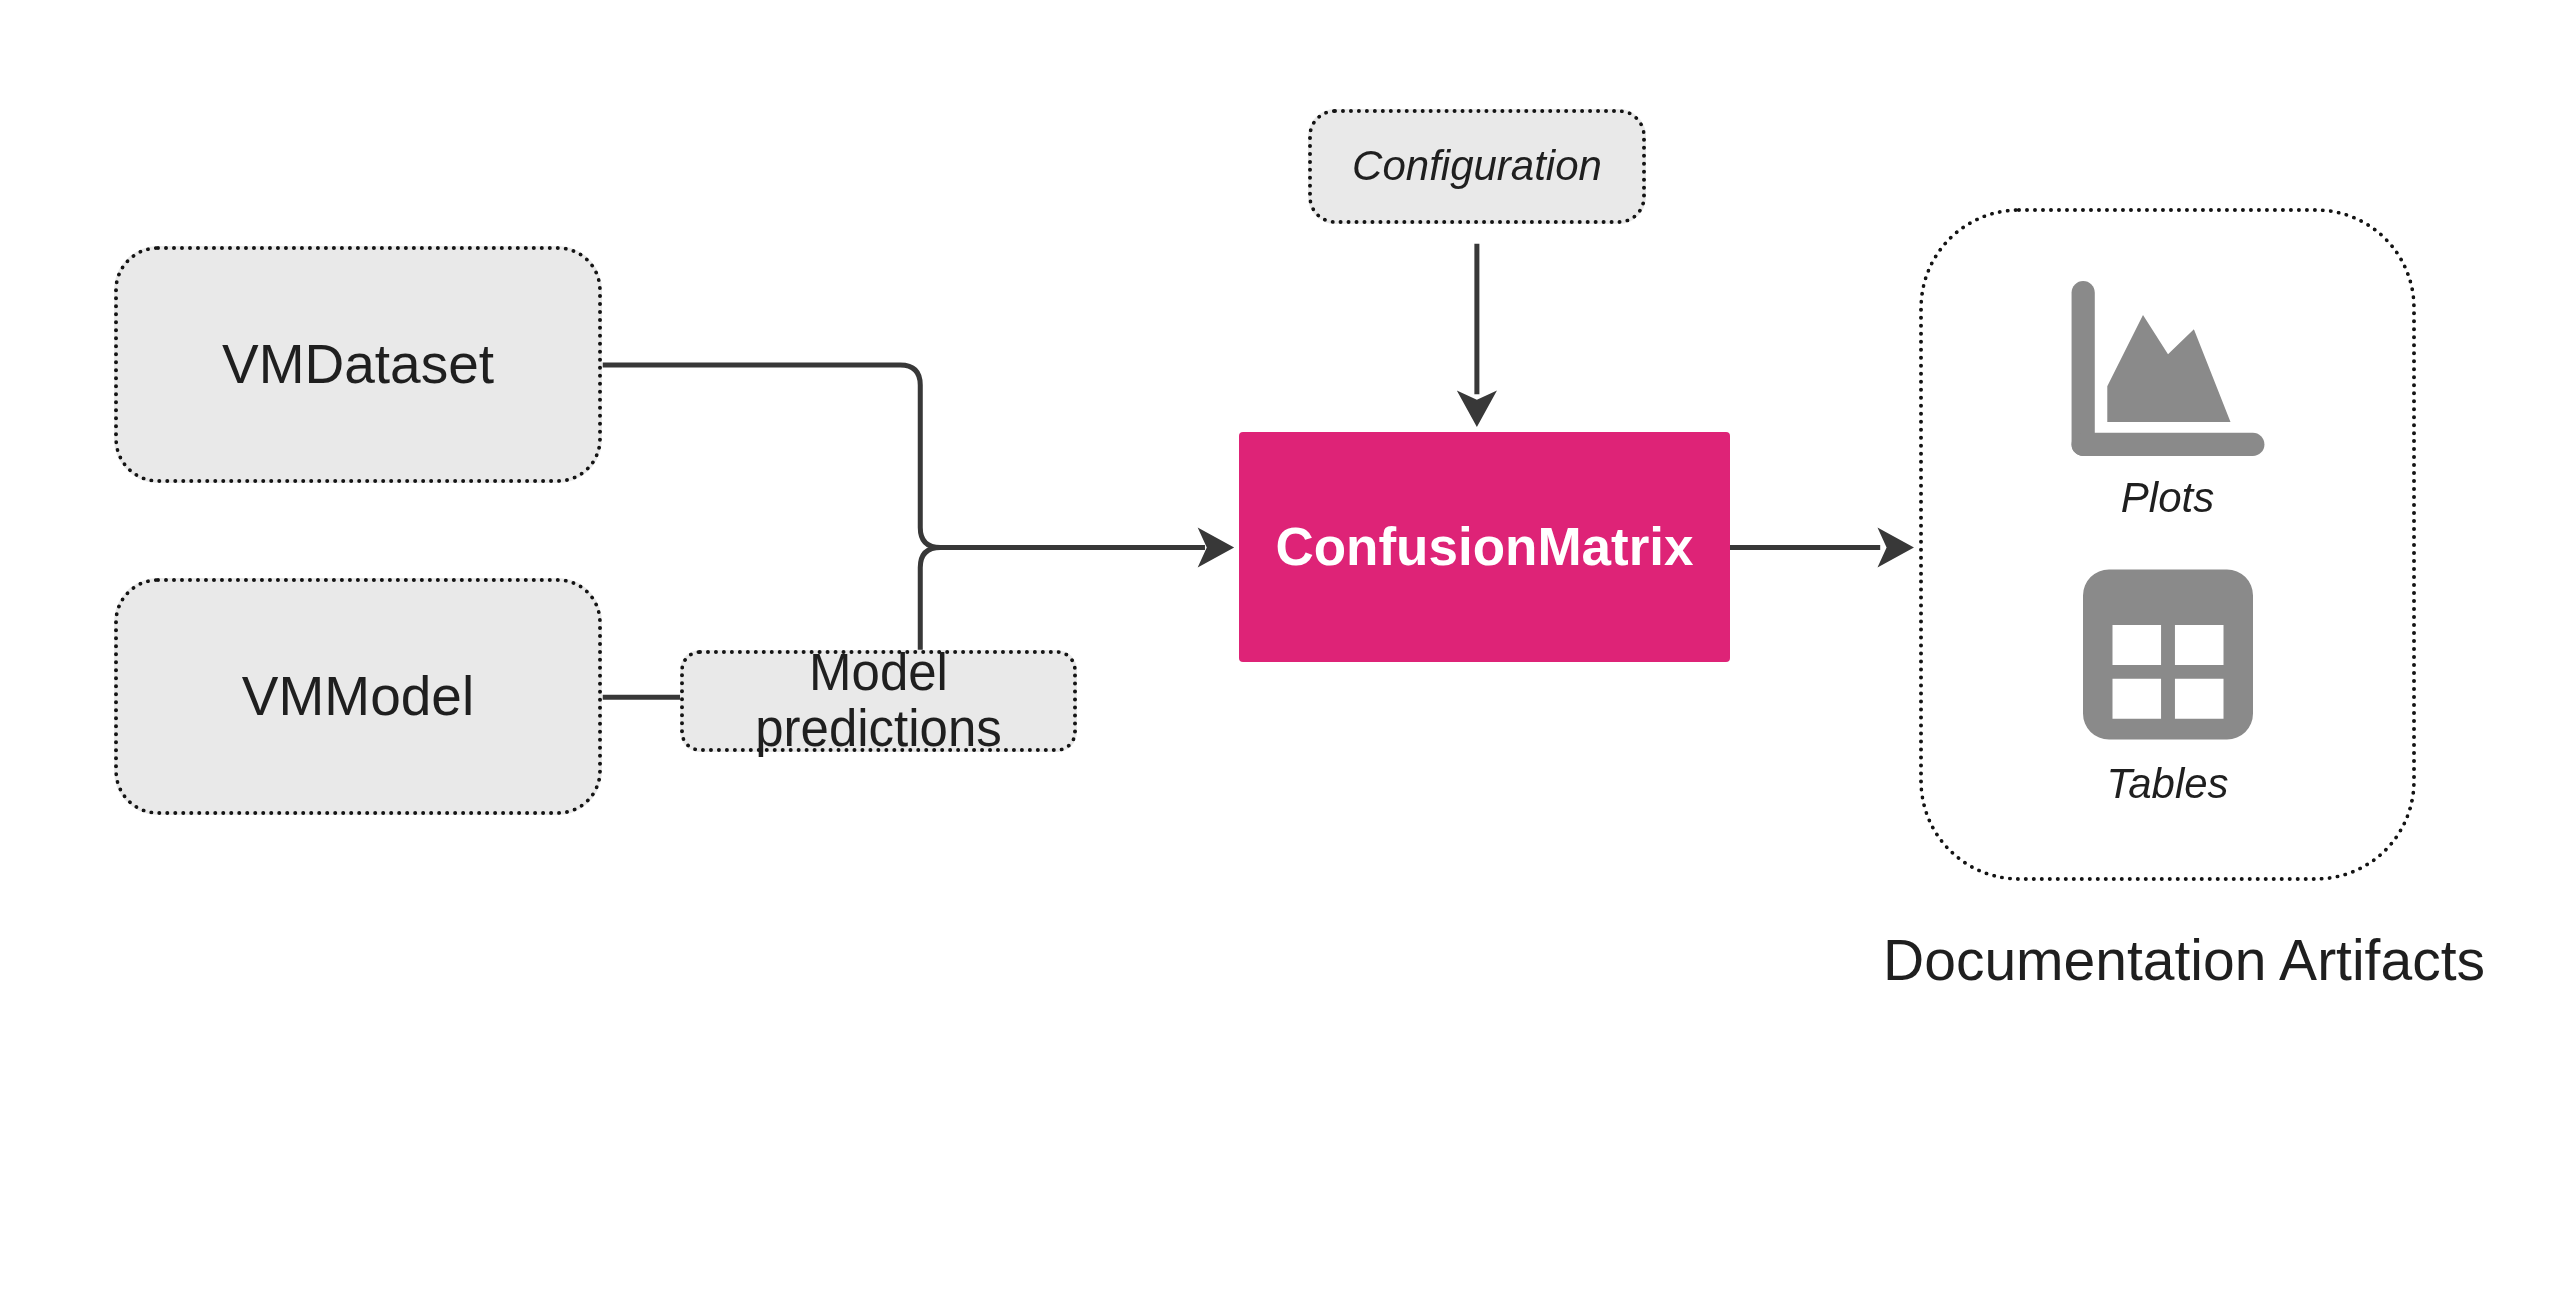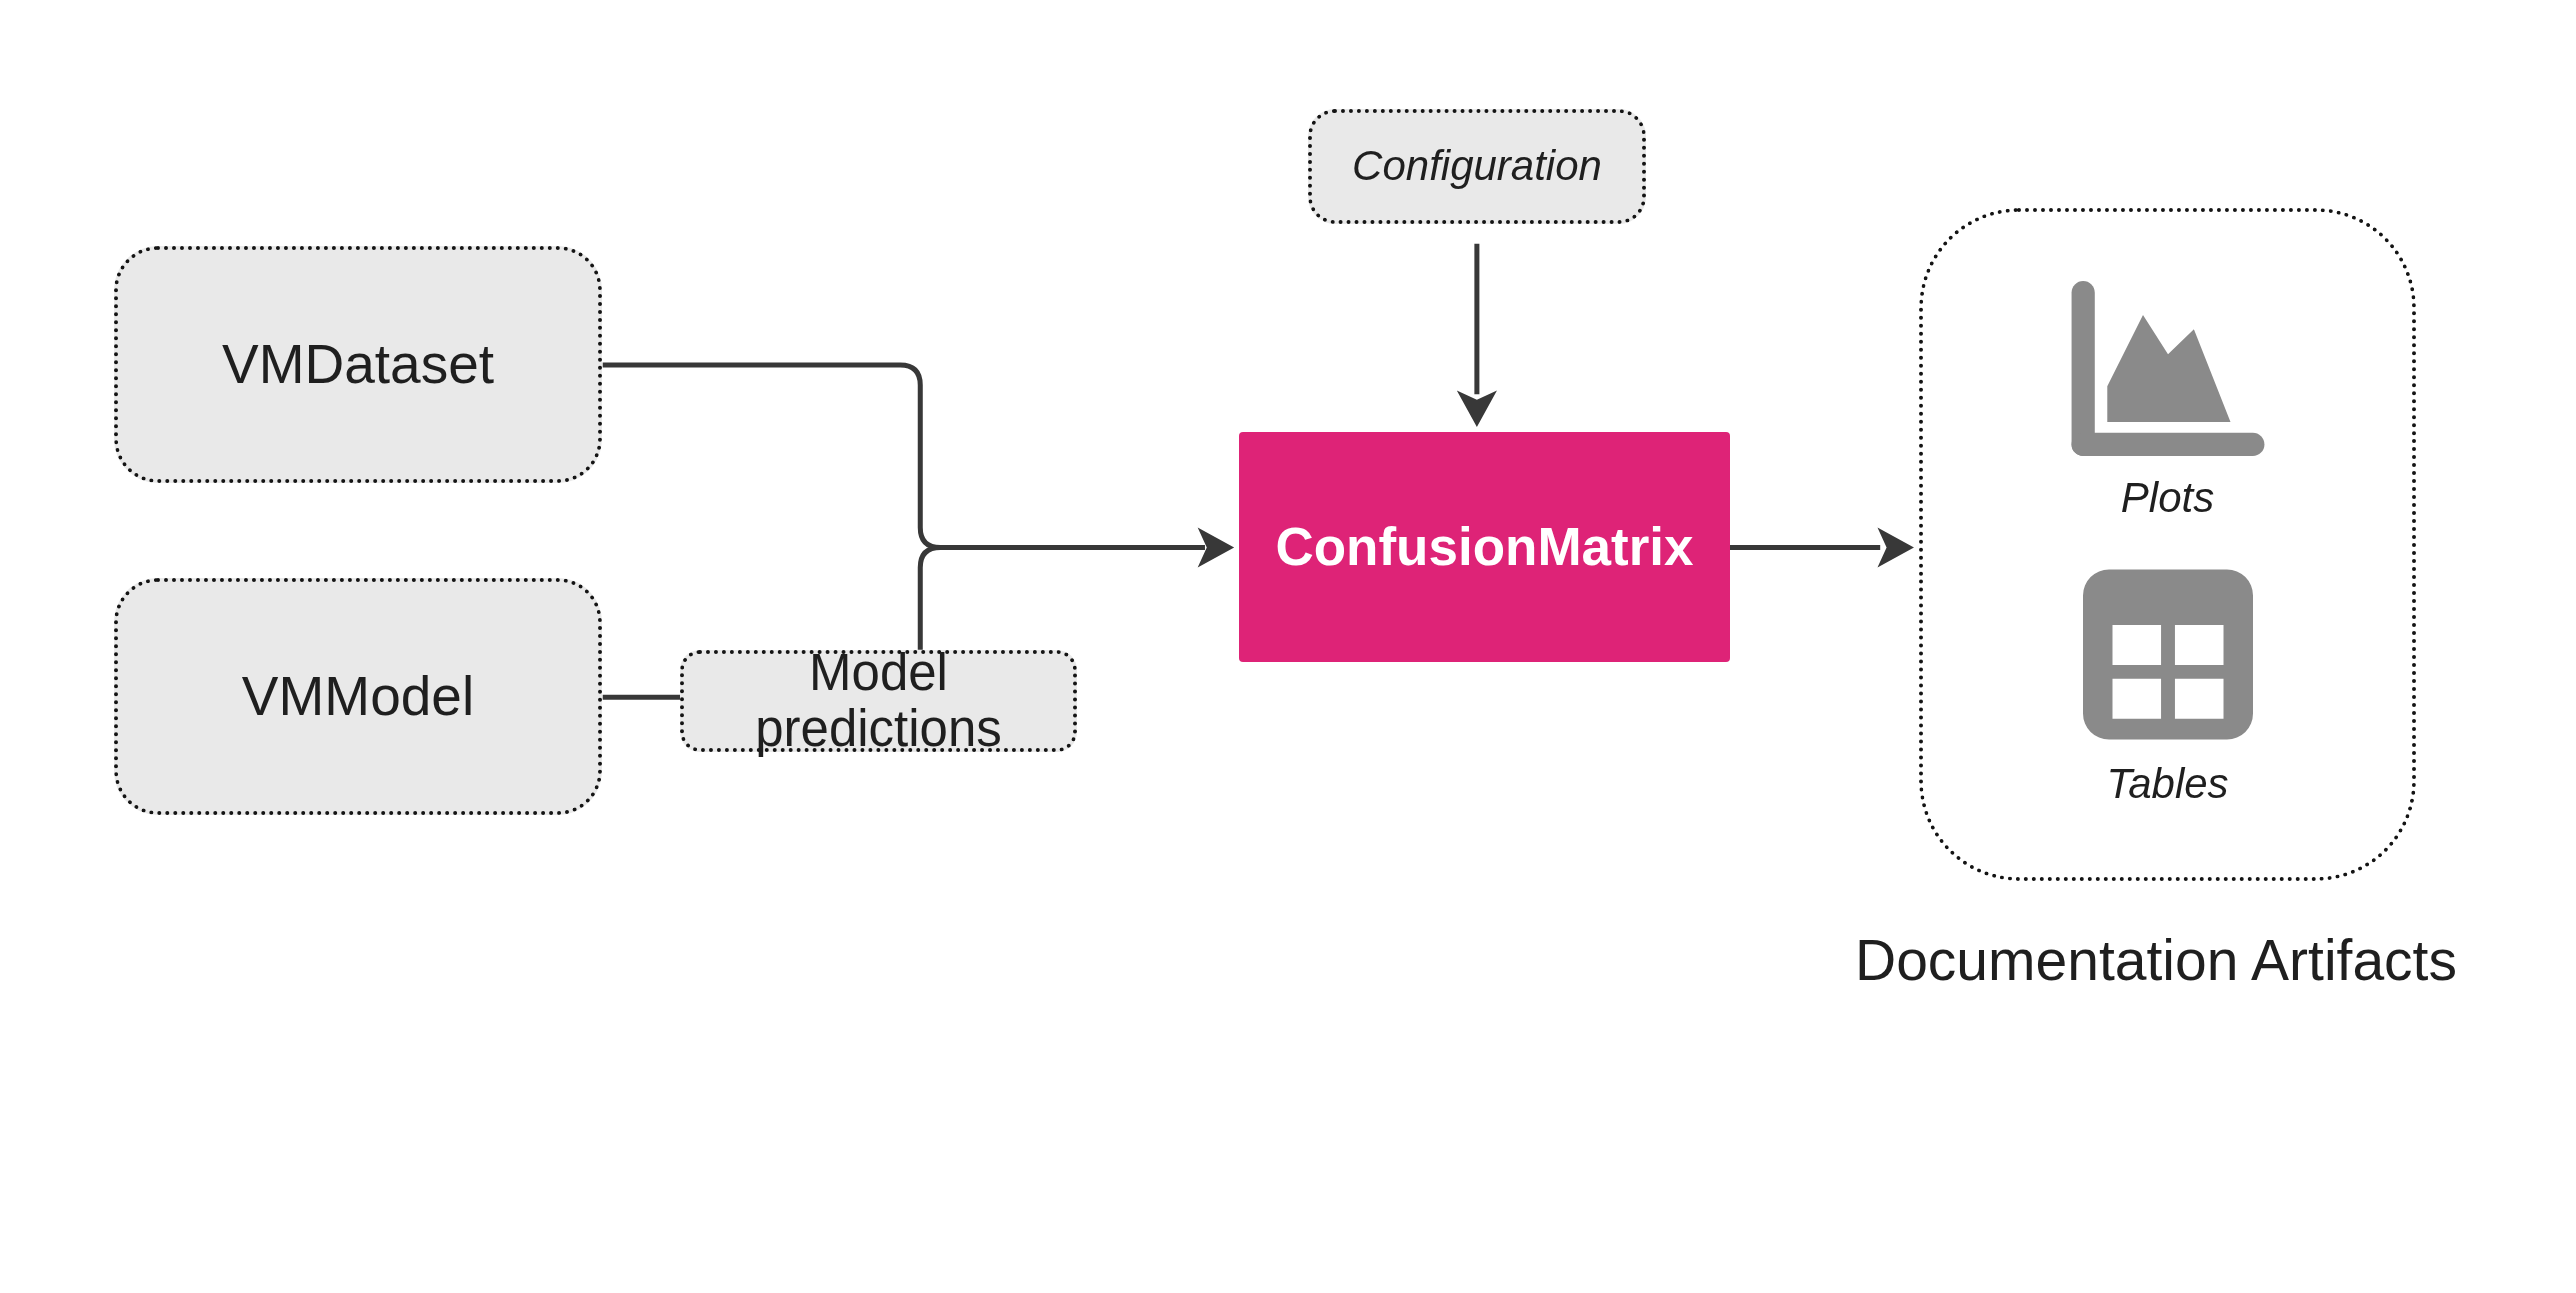--- a/index.html
+++ b/index.html
@@ -96,21 +96,21 @@
   .artifact .icon-shape { fill: var(--icon); }
   .artifact-label {
     margin-top: 18px;
     font-size: 42px;
     font-style: italic;
     color: var(--text);
   }
   .artifacts-caption {
     position: absolute;
     left: 1855px; top: 927px; width: 630px;
-    text-align: left;
+    text-align: right;
     font-size: 57px;
     color: var(--text);
   }
   .diagram-title {
     position: absolute;
     left: 0; top: 1130px; width: 2576px;
     text-align: center;
     font-size: 79px;
     font-weight: bold;
     color: var(--text);

